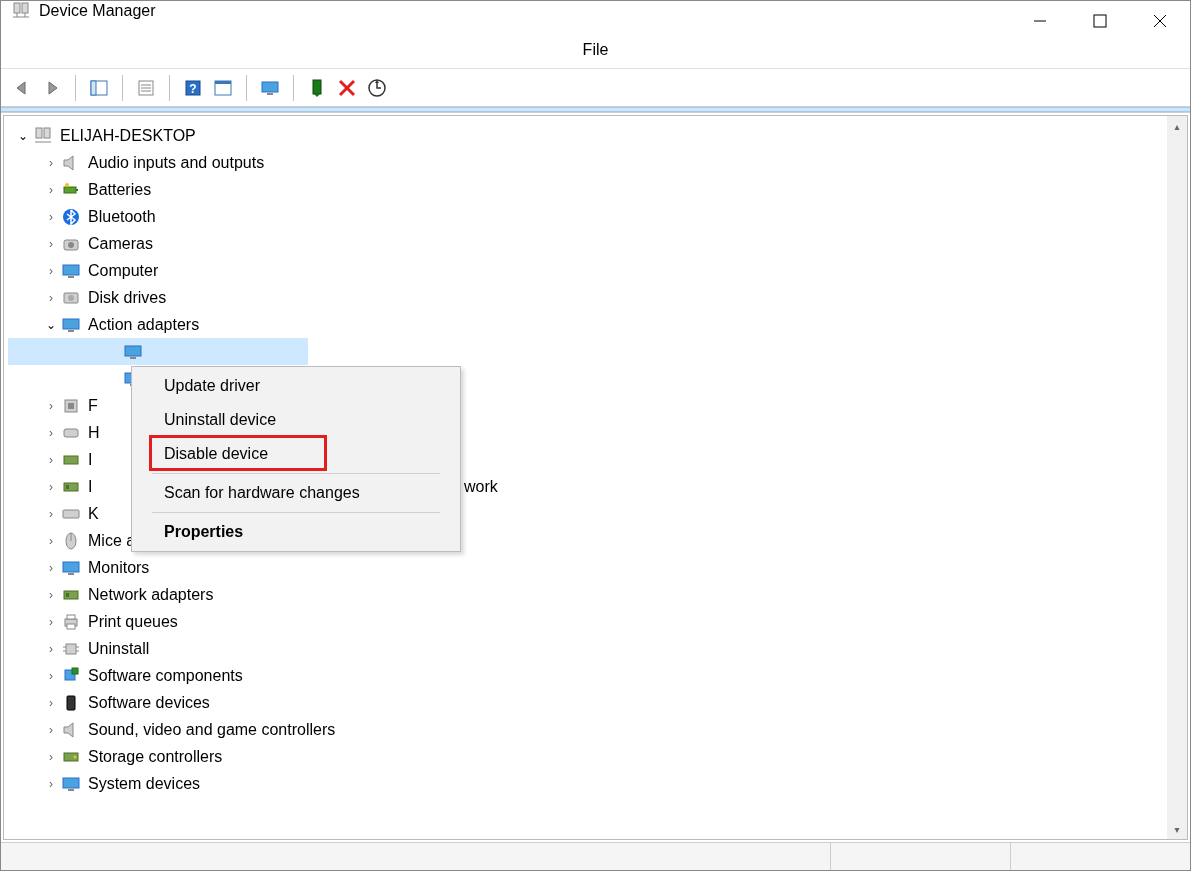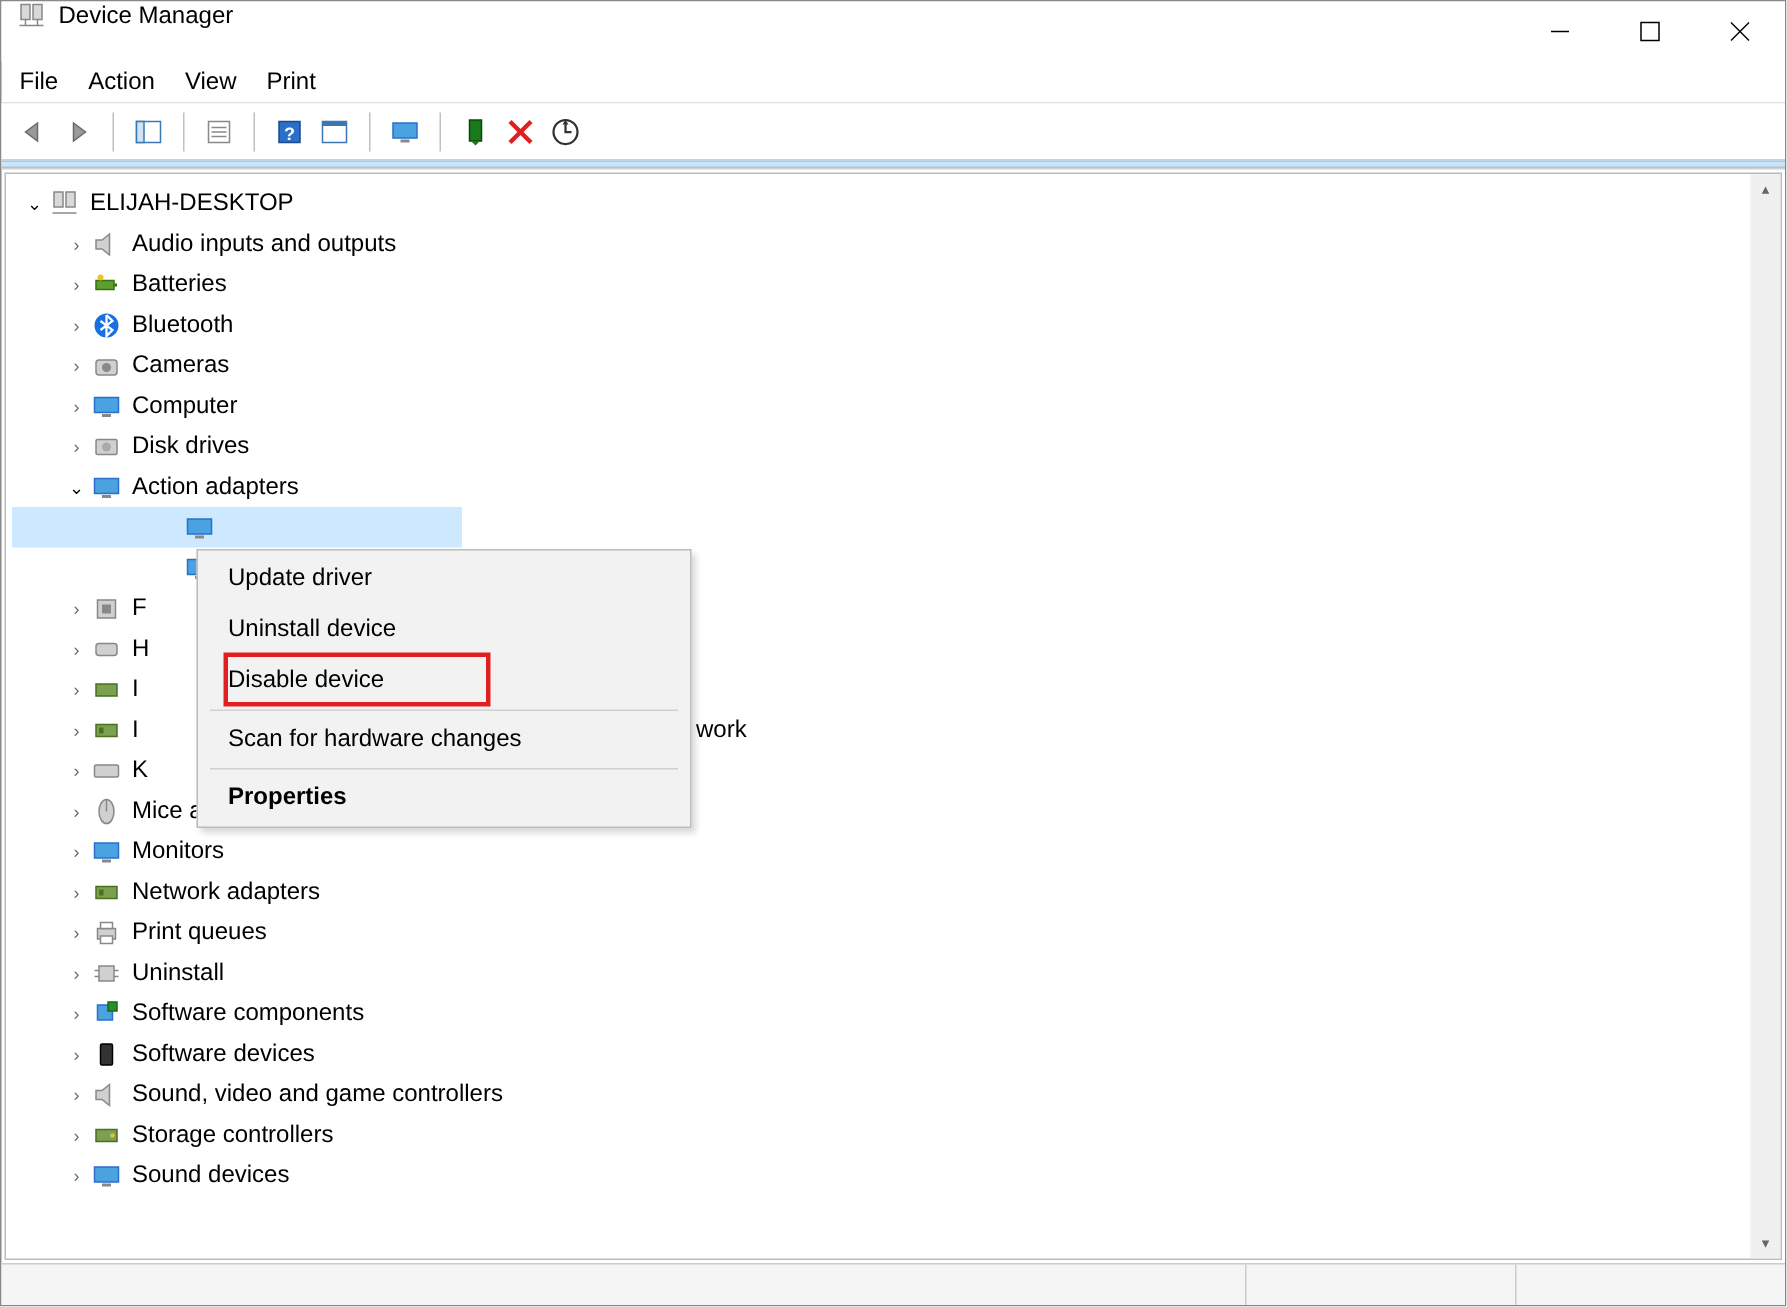--- a/index.html
+++ b/index.html
@@ -7,21 +7,21 @@
   .window { width: 1191px; height: 871px; border: 1px solid #888; background: #fff; display: flex; flex-direction: column; position: relative; }
   
   .titlebar { height: 40px; display: flex; align-items: flex-start; justify-content: space-between; padding-left: 10px; background: #fff; }
   .titlebar-left { display: flex; align-items: center; gap: 8px; }
   .titlebar-icon svg { width: 20px; height: 20px; display: block; }
   .titlebar-title { font-size: 16px; }
   .window-controls { display: flex; height: 100%; }
   .win-btn { width: 60px; display: flex; align-items: center; justify-content: center; color: #000; }
   .win-btn svg { width: 14px; height: 14px; stroke: #000; stroke-width: 1; fill: none; }
   
-  .menubar { height: 28px; display: flex; align-items: center; gap: 20px; padding: 0 12px; border-bottom: 1px solid #e0e0e0; font-size: 16px; }
+  .menubar { height: 28px; display: flex; align-items: center; gap: 20px; padding: 0 12px; border-bottom: 1px solid #e0e0e0; font-size: 16px; flex-direction: column; }
   .menubar span { cursor: default; }
   
   .toolbar { height: 38px; display: flex; align-items: center; padding: 0 8px; gap: 4px; border-bottom: 1px solid #d0d0d0; background: #fff; }
   .tool-sep { width: 1px; height: 26px; background: #c0c0c0; margin: 0 6px; }
   .tool-btn { width: 26px; height: 26px; display: flex; align-items: center; justify-content: center; border: 1px solid transparent; }
   .tool-btn svg { width: 20px; height: 20px; }
   .blue-strip { height: 5px; background: #cde6f7; border-top: 1px solid #a6c8e6; border-bottom: 1px solid #a6c8e6; }
   
   .content { flex: 1; display: flex; border-top: 1px solid #d0d0d0; position: relative; overflow: hidden; }
   .tree-wrap { flex: 1; overflow: hidden; position: relative; border: 1px solid #bbb; margin: 2px; background: #fff; }
@@ -33,21 +33,21 @@
   .caret { width: 18px; display: inline-flex; justify-content: center; color: #666; font-size: 12px; }
   .caret.open { color: #000; }
   .node-icon { width: 22px; height: 22px; display: inline-flex; align-items: center; justify-content: center; margin-right: 6px; }
   .node-icon svg { width: 20px; height: 20px; }
   .node-label { }
   .node.selected { background: #cde8ff; }
   
   .vscroll { position: absolute; right: 0; top: 0; bottom: 0; width: 20px; background: #f0f0f0; display: flex; flex-direction: column; justify-content: space-between; align-items: center; }
   .vscroll .arrow { width: 100%; height: 20px; display: flex; align-items: center; justify-content: center; color: #666; font-size: 10px; }
   
-  .context-menu { position: absolute; background: #f2f2f2; border: 1px solid #bcbcbc; box-shadow: 3px 3px 4px rgba(0,0,0,0.15); font-size: 16px; padding: 2px 0; }
+  .context-menu { position: absolute; background: #f2f2f2; border: 1px solid #bcbcbc; box-shadow: 3px 3px 4px rgba(0,0,0,0.15); font-size: 16px; padding: 2px 12px; }
   .ctx-item { padding: 8px 28px 8px 20px; white-space: nowrap; }
   .ctx-item.bold { font-weight: 700; }
   .ctx-sep { height: 1px; background: #d0d0d0; margin: 2px 8px; }
   .highlight-box { position: absolute; border: 3px solid #e02020; pointer-events: none; }
   
   .statusbar { height: 28px; border-top: 1px solid #ccc; background: #f5f5f5; display: flex; }
   .status-cell { border-left: 1px solid #ccc; height: 100%; }
   .status-cell:first-child { flex: 1; border-left: none; }
   .status-cell.small { width: 180px; }
 </style>
@@ -416,21 +416,21 @@
           <span class="node-label">Storage controllers</span>
         </div>
         <div class="node indent1">
           <span class="caret">›</span>
           <span class="node-icon">
               <svg viewBox="0 0 20 20">
                 <rect x="2" y="4" width="16" height="10" fill="#4aa3e0" stroke="#2a6fc9"></rect>
                 <rect x="7" y="15" width="6" height="2" fill="#888"></rect>
               </svg>
             </span>
-          <span class="node-label">Sound devices</span>
+          <span class="node-label">System devices</span>
         </div>
 
       </div>
 
       <div class="vscroll">
         <div class="arrow">▴</div>
         <div class="arrow">▾</div>
       </div>
     </div>
   </div>

